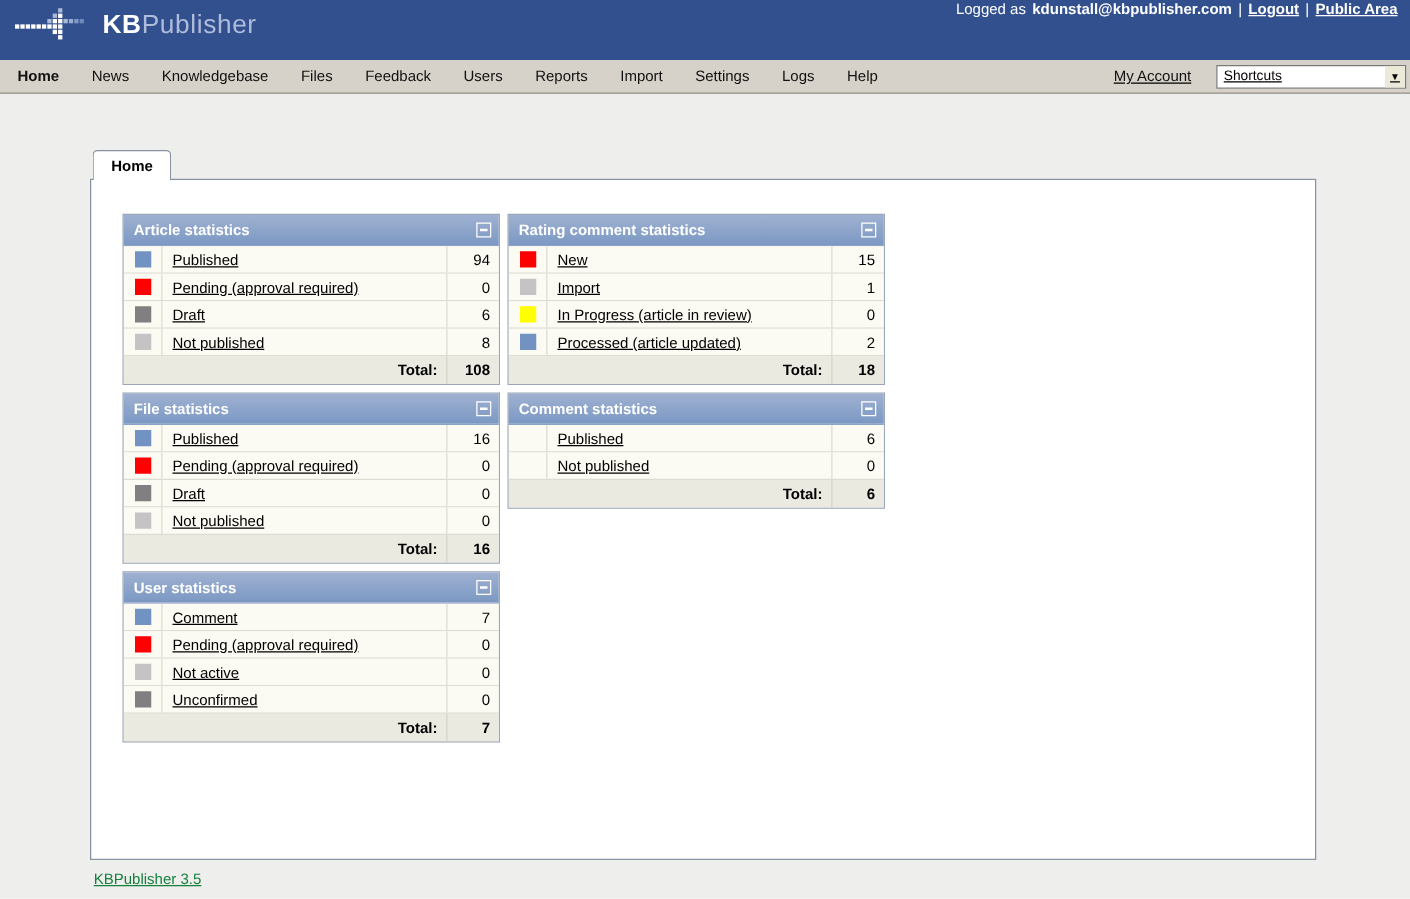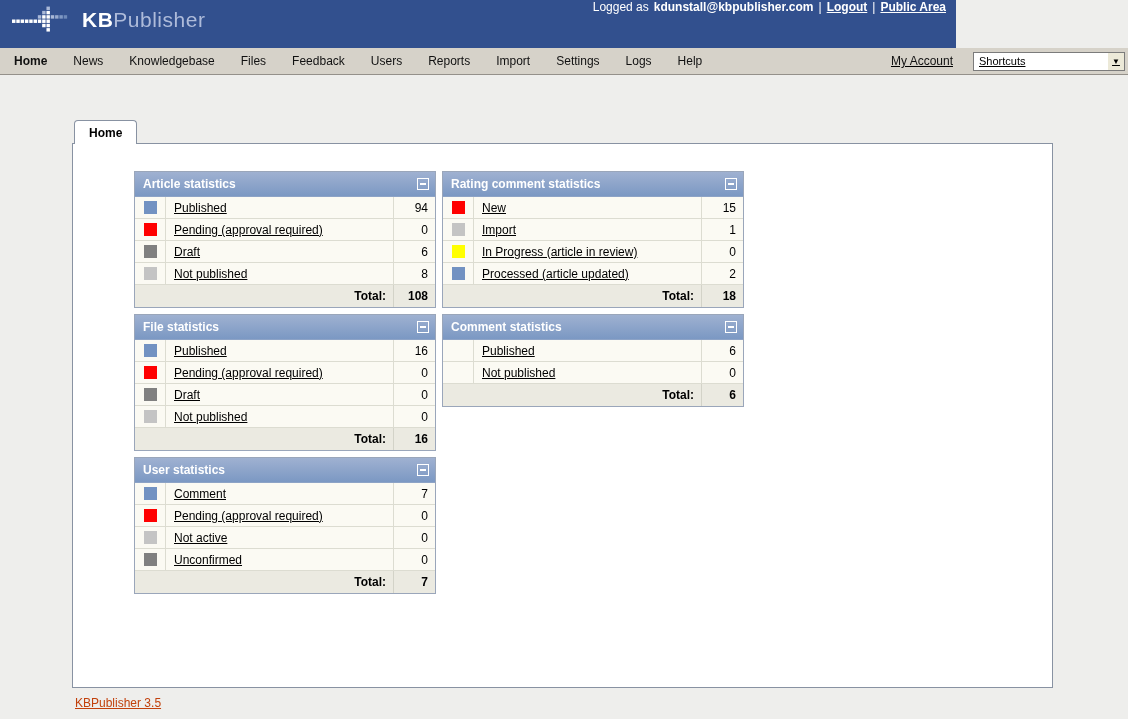--- a/index.html
+++ b/index.html
@@ -4,21 +4,21 @@
 <style>
   * { margin:0; padding:0; box-sizing:border-box; }
   html,body { width:1128px; height:719px; }
   body {
     font-family:"Liberation Sans","DejaVu Sans",sans-serif;
     font-size:12px; color:#000; background:#eeeeec; position:relative; overflow:hidden;
   }
 
   
   .top-header {
-    position:absolute; left:0; top:0; width:956px; height:48px;
+    position:absolute; left:0; top:0; width:1128px; height:48px;
     background:#32508e; color:#fff;
   }
   .logo-wrap { position:absolute; left:12px; top:6px; display:flex; align-items:center; }
   .logo-text { margin-left:14px; font-size:21px; letter-spacing:0.5px; }
   .logo-kb { color:#ffffff; font-weight:bold; }
   .logo-publisher { color:#aebbda; font-weight:normal; }
   .header-right {
     position:absolute; right:10px; top:0; height:48px;
     display:flex; gap:5px; font-size:12px; color:#fff;
   }
@@ -51,21 +51,21 @@
   .tab-home {
     position:absolute; left:74px; top:120px; height:24px; padding:0 14px;
     background:#fff; border:1px solid #8892a2; border-bottom:none;
     border-radius:4px 4px 0 0; z-index:2;
     display:flex; align-items:center; font-weight:bold; cursor:pointer;
   }
   .content-box {
     position:absolute; left:72px; top:143px; width:981px; height:545px;
     background:#fff; border:1px solid #8892a2; z-index:1;
   }
-  .col { position:absolute; top:27px; width:302px;margin-left:36px; }
+  .col { position:absolute; top:27px; width:302px; }
   .col-left { left:25px; }
   .col-right { left:333px; }
 
   
   .panel { border:1px solid #9aa6ba; margin-bottom:6px; background:#fbfaf3; }
   .panel-header {
     height:25px; background:linear-gradient(#9fb1d1,#7b98c3);
     border-bottom:1px solid #8da3c6;
     display:flex; align-items:center; justify-content:space-between;
     padding:0 6px 0 8px; color:#fff; font-weight:bold;
@@ -94,21 +94,21 @@
     flex:1; display:flex; align-items:center; justify-content:flex-end; padding-right:7px;
     font-weight:bold;
   }
   .total-value-cell {
     width:42px; flex:none; border-left:1px solid #d3d3c8;
     display:flex; align-items:center; justify-content:flex-end; padding-right:7px; font-weight:bold;
   }
 
   
   .footer-link {
-    position:absolute; left:75px; top:696px; font-size:12px; color:#c2410c;
+    position:absolute; left:75px; top:696px; font-size:12px; color:#15803d;
     text-decoration:underline; cursor:pointer;
   }
 </style>
 </head>
 <body>
 
 <div class="top-header">
   <div class="logo-wrap">
     <svg width="56" height="27" viewBox="0 0 65 30">
       <rect x="40" y="0" width="4" height="4" fill="#aab9d8"></rect>

